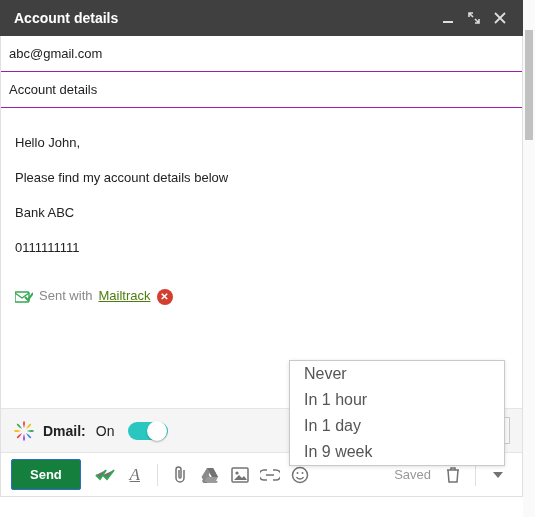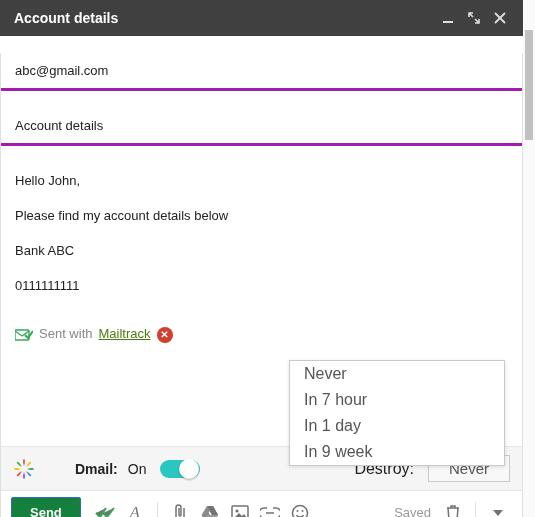--- a/index.html
+++ b/index.html
@@ -47,24 +47,23 @@
     font-size: 15px;
   }
   .compose {
     width: 523px;
     border-left: 1px solid #e0e0e0;
     border-right: 1px solid #e0e0e0;
     border-bottom: 1px solid #e0e0e0;
     background: #fff;
   }
   .field {
-    padding: 10px 14px;
-    border-bottom: 3px solid #a21caf;
+    padding: 10px 8px;
+    border-bottom: 1px solid #a21caf;
     color: #222;
-    margin-top: 17px;
   }
   .body {
     padding: 14px;
     min-height: 300px;
     position: relative;
     color: #222;
     line-height: 1.45;
   }
   .body p { margin: 12px 0 16px 0; }
   .sent-row {
@@ -105,21 +104,21 @@
     border-top: 1px solid #e5e5e5;
     height: 44px;
     display: flex; align-items: center;
     padding: 0 12px;
     gap: 8px;
   }
   .pinwheel {
     width: 22px; height: 22px;
   }
   .pinwheel svg { display:block; }
-  .dmail-label { font-weight: bold; font-size: 14px; margin-left: 32px; }
+  .dmail-label { font-weight: bold; font-size: 14px; }
   .dmail-state { font-size: 14px; margin-left: 2px; }
 
   .toggle {
     width: 40px; height: 18px; border-radius: 10px;
     background: #29c7c0;
     position: relative;
     margin-left: 6px;
     cursor: pointer;
   }
   .toggle .knob {
@@ -322,16 +321,16 @@
     <div class="tool">
       <svg width="10" height="6" viewBox="0 0 10 6">
           <path d="M0 0 L5 6 L10 0 Z"></path>
         </svg>
     </div>
   </div>
 </div>
 
 <div class="dropdown">
   <div class="dropdown-item">Never</div>
-  <div class="dropdown-item">In 7 hour</div>
+  <div class="dropdown-item">In 1 hour</div>
   <div class="dropdown-item">In 1 day</div>
   <div class="dropdown-item">In 9 week</div>
 </div>
 
 </body></html>

